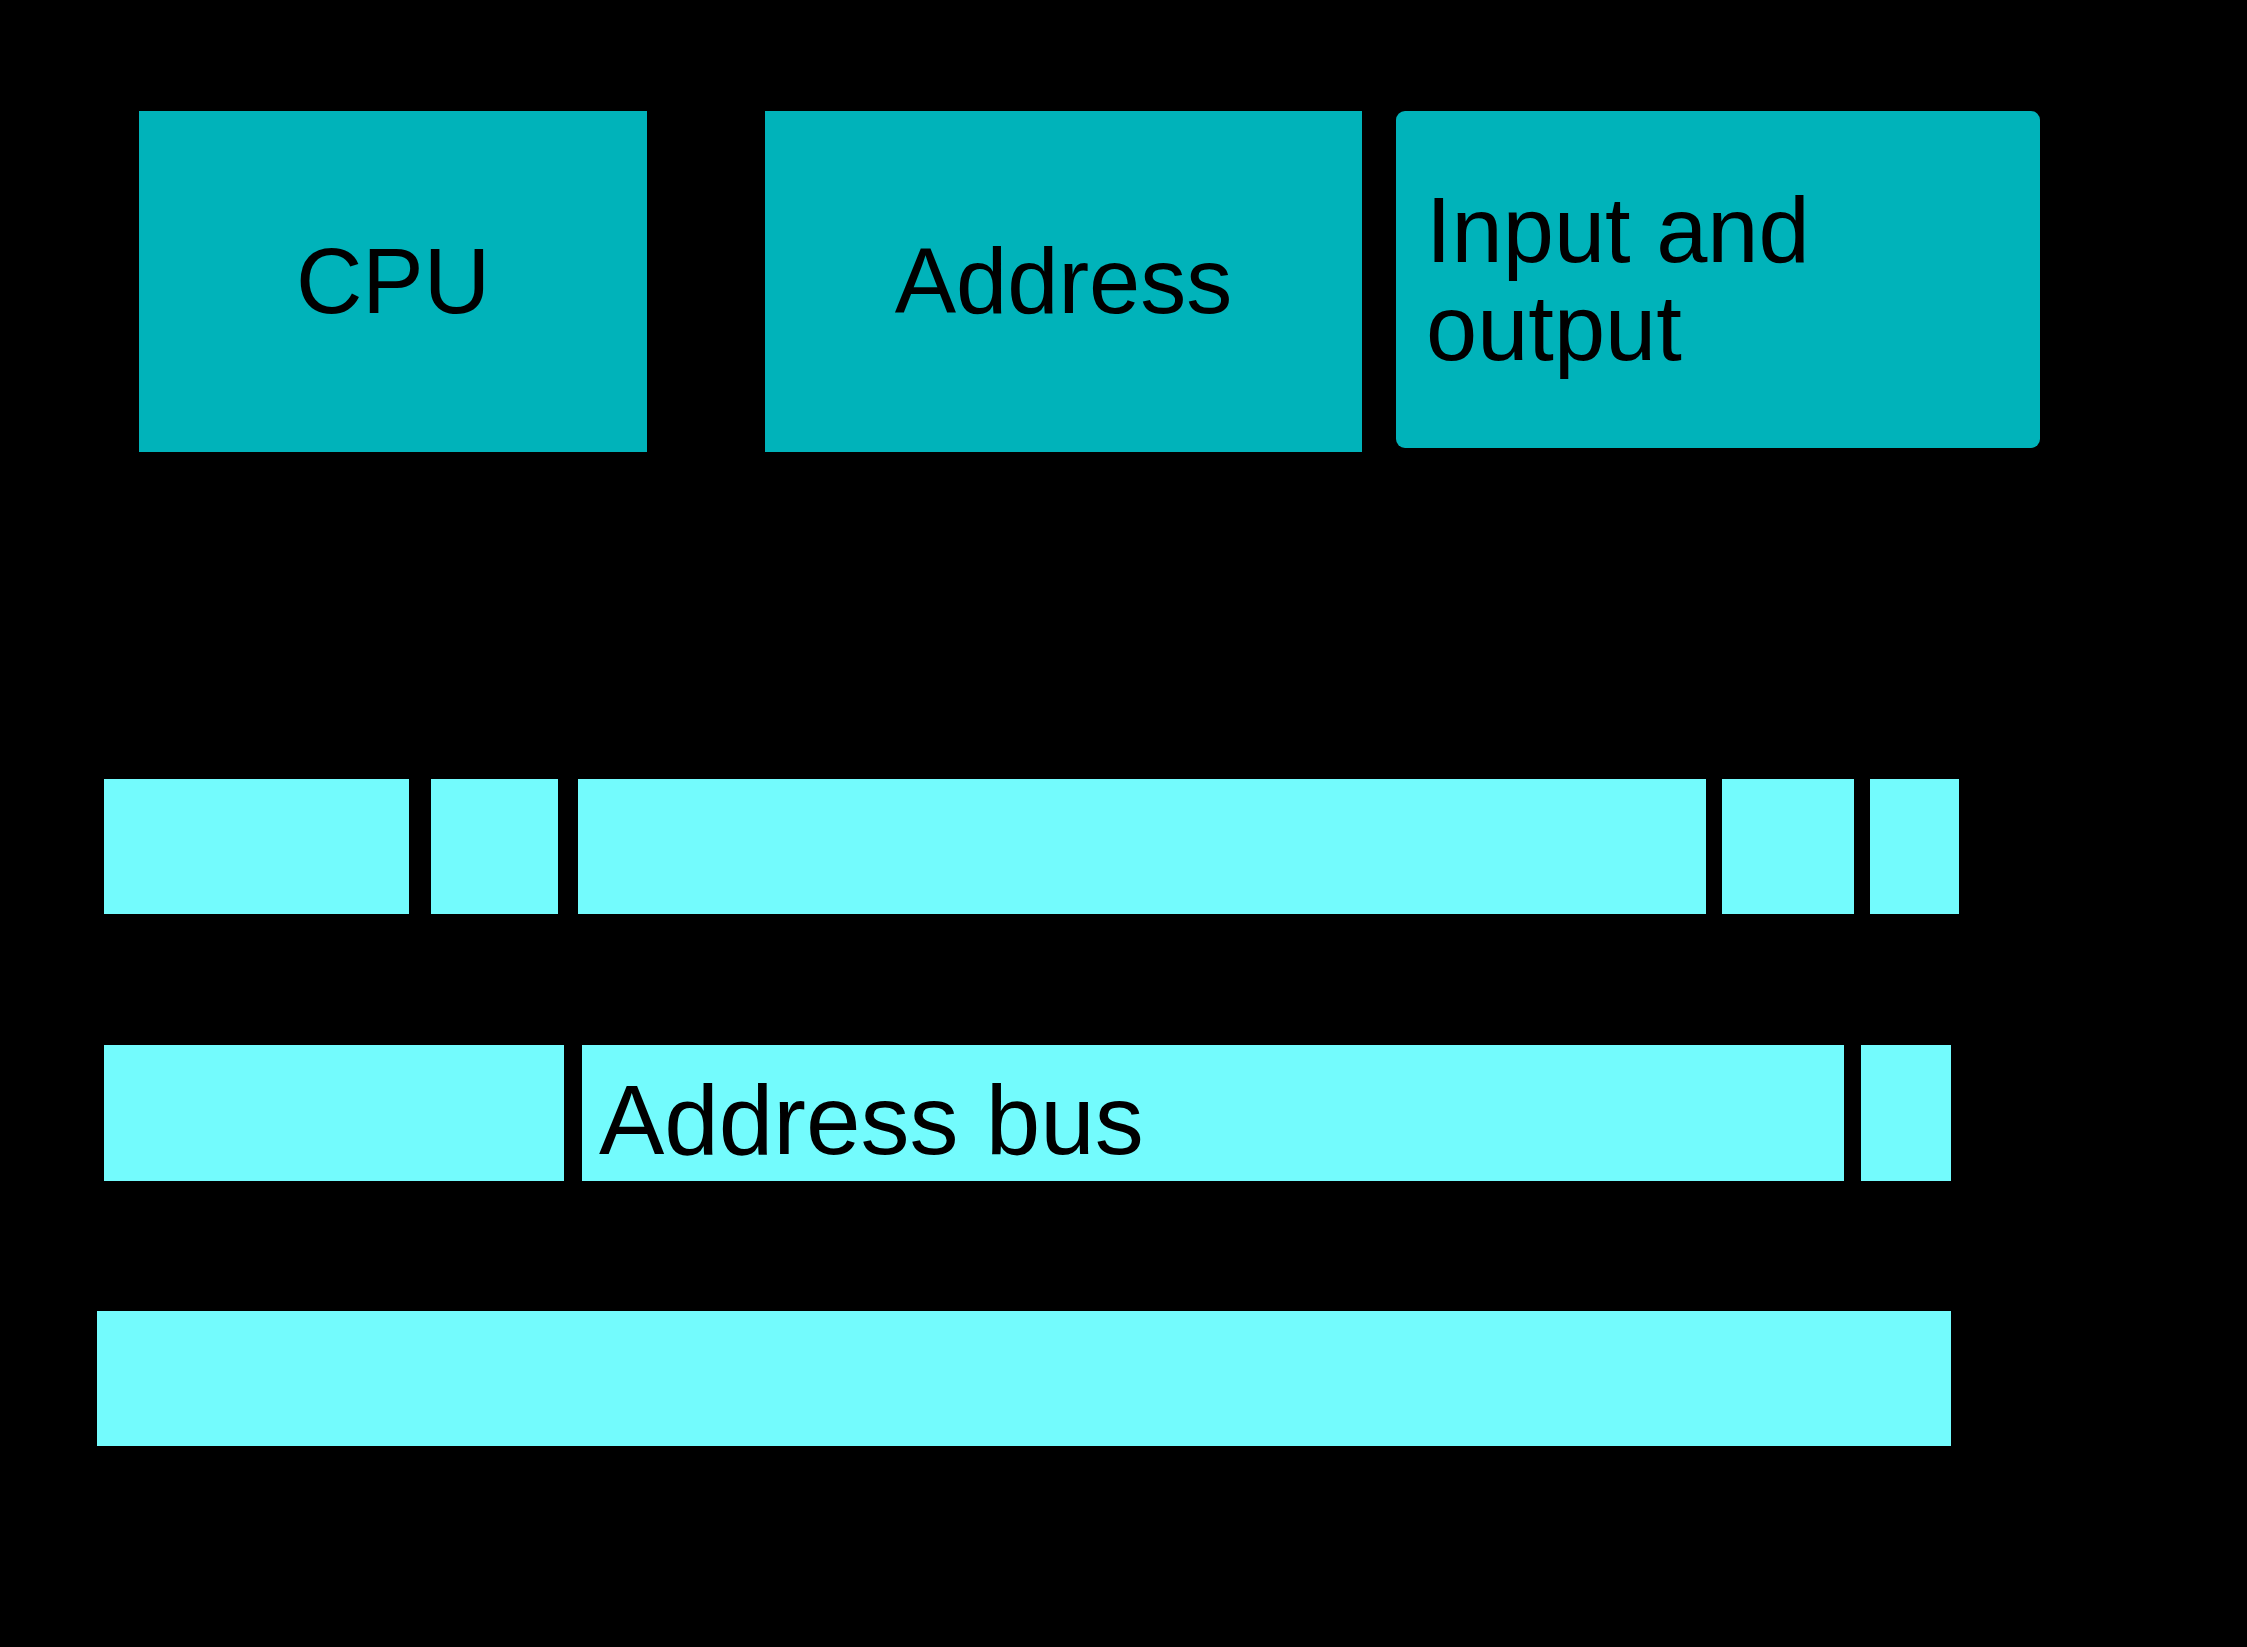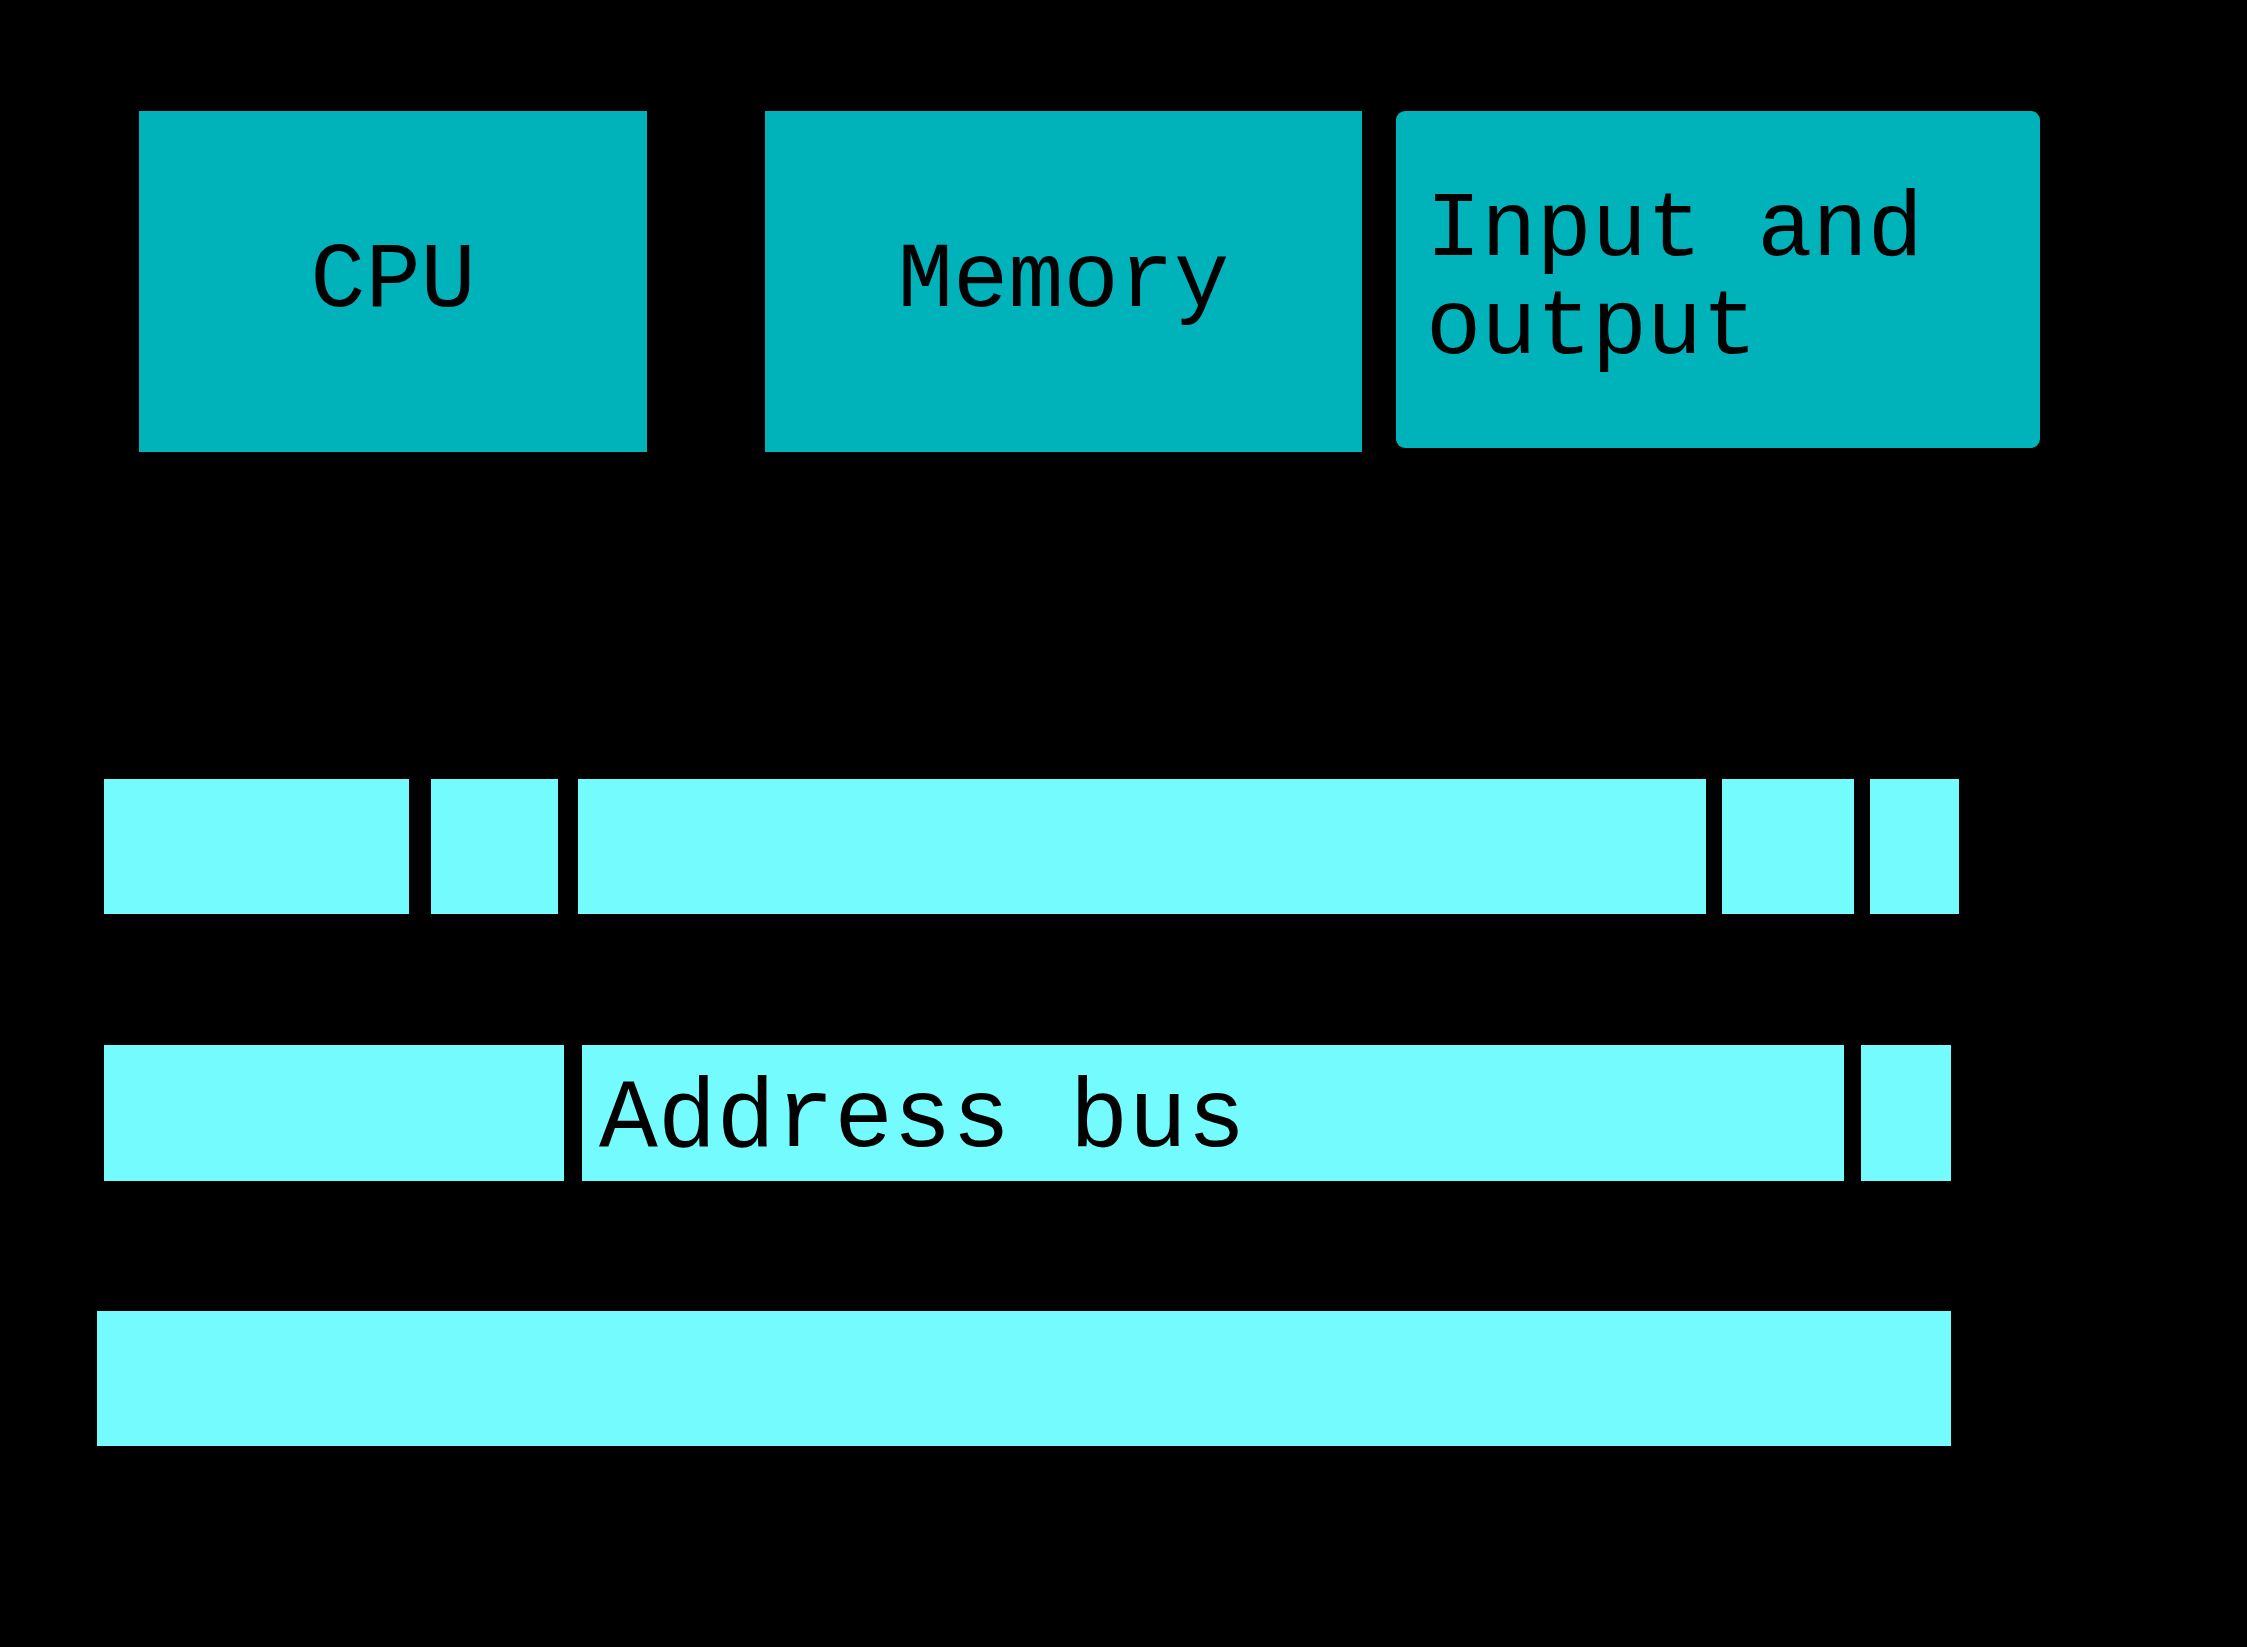--- a/index.html
+++ b/index.html
@@ -6,21 +6,21 @@
     margin: 0;
     padding: 0;
     background: #000000;
   }
   #canvas {
     position: relative;
     width: 2247px;
     height: 1476px;
     background: #000000;
     overflow: hidden;
-    font-family: Liberation Mono, monospace;
+    font-family: Liberation Sans, sans-serif;
   }
 
   
   .comp-box {
     position: absolute;
     background: #00b3ba;
     display: flex;
     align-items: center;
     box-sizing: border-box;
   }
@@ -78,21 +78,21 @@
 </head>
 <body>
 
 <div id="canvas">
 
   <div class="comp-box center" id="box-cpu">
     <div class="comp-label">CPU</div>
   </div>
 
   <div class="comp-box center" id="box-memory">
-    <div class="comp-label">Memory</div>
+    <div class="comp-label">Address</div>
   </div>
 
   <div class="comp-box leftpad" id="box-io">
     <div class="comp-label">Input and
 output</div>
   </div>
 
   <div class="bus-row" id="row-control">
     <div class="bus-seg" style="width:305px;height:135px"></div>
     <div class="bus-gap" style="width:22px;height:135px"></div>

